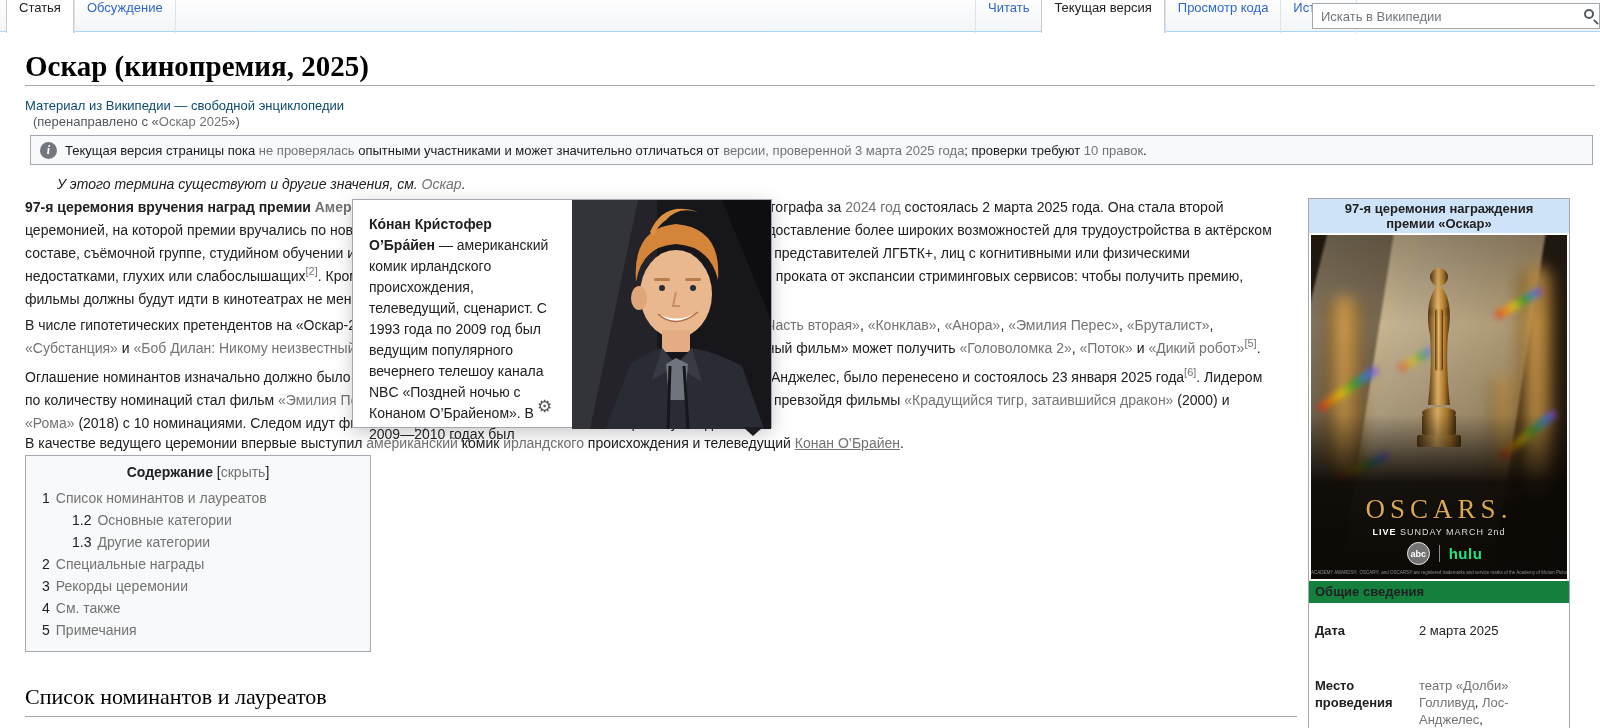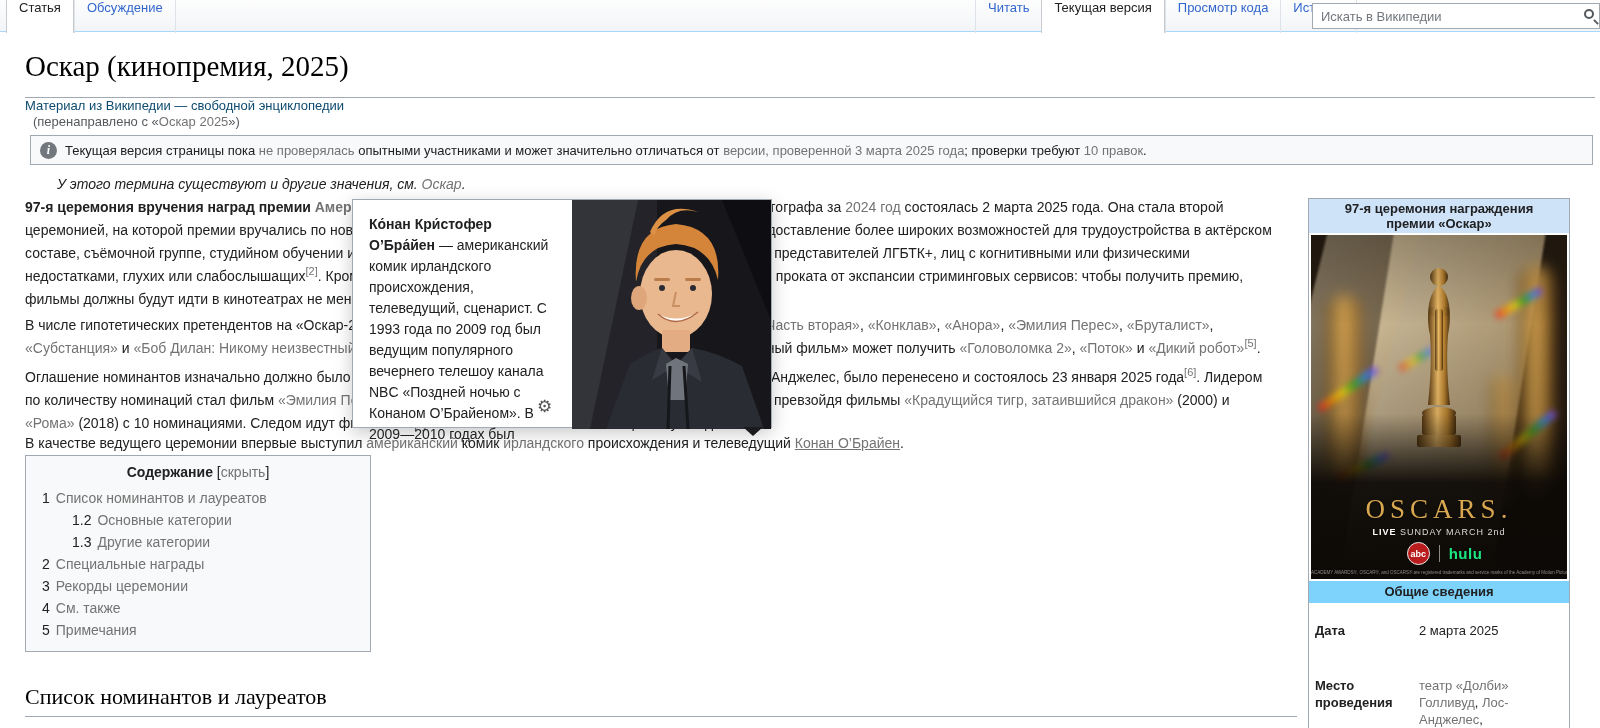--- a/index.html
+++ b/index.html
@@ -23,22 +23,22 @@
   .searchwrap input { width:100%; height:26px; border:1px solid #a2a9b1; background:#fff;
     font-size:13px; padding:0 24px 0 8px; color:#202122; outline:none; }
   .searchwrap input::placeholder { color:#72777d; }
   .mag { position:absolute; right:6px; top:6px; width:10px; height:10px;
     border:2px solid #54595d; border-radius:50%; }
   .mag::after { content:""; position:absolute; left:9px; top:8px; width:2px; height:6px;
     background:#54595d; transform:rotate(-45deg); }
 
   
   .h1 { position:absolute; top:50px; left:25px; width:1570px;
-    font-family:"Liberation Serif", serif; font-weight:400; font-size:29px; color:#000;
-    padding-bottom:14px; border-bottom:1px solid #a2a9b1; }
+    font-family:"Liberation Serif", serif; font-weight:700; font-size:29px; color:#000;
+    padding-bottom:2px; border-bottom:1px solid #a2a9b1; }
   .tagline { position:absolute; top:98px; left:25px; font-size:13px; color:#0c4a6e; }
   .redirect { position:absolute; top:114px; left:33px; font-size:13px; color:#54595d; }
 
   
   .banner { position:absolute; top:135px; left:30px; width:1563px; height:30px;
     border:1px solid #a2a9b1; background:#f8f9fa; display:flex; align-items:center; font-size:13px; }
   .info-i { width:17px; height:17px; border-radius:50%; background:#72777d; color:#fff;
     font-family:"Liberation Serif", serif; font-style:italic; font-weight:bold; font-size:12px;
     display:flex; align-items:center; justify-content:center; margin:0 8px 0 9px; flex:0 0 auto; }
 
@@ -100,26 +100,26 @@
   .statue-svg { position:absolute; left:50%; top:28px; transform:translateX(-50%); }
   .poster-shade { position:absolute; inset:0;
     background:linear-gradient(to bottom, rgba(18,13,8,.28), rgba(18,13,8,0) 26%,
       rgba(14,10,7,.12) 52%, rgba(11,8,5,.94) 72%, #0c0906 100%); }
   .poster-brand { position:absolute; bottom:4px; left:0; width:100%; text-align:center; }
   .oscars-wordmark { font-family:"Liberation Serif", serif; font-size:27px; letter-spacing:5px;
     color:#d9a850; text-shadow:0 1px 2px rgba(0,0,0,.6); }
   .live-line { font-size:9px; letter-spacing:1px; color:#dcdcdc; margin-top:2px; }
   .live-line b { color:#fff; }
   .nets { margin-top:5px; display:flex; align-items:center; justify-content:center; gap:9px; }
-  .abc { width:23px; height:23px; border-radius:50%; background:#b91c1c; border:1.5px solid #ededed;
+  .abc { width:23px; height:23px; border-radius:50%; background:#737373; border:1.5px solid #ededed;
     color:#fff; font-size:9px; font-weight:bold; display:flex; align-items:center; justify-content:center;margin-left:11px; }
   .net-div { width:1px; height:17px; background:#8a8a8a; }
   .hulu { color:#1ce783; font-weight:bold; font-size:15px; letter-spacing:.5px; }
   .fineprint { font-size:4.5px; color:#8c8c8c; margin-top:5px; white-space:nowrap; overflow:hidden; }
-  .ib-header { background:#7dd3fc; font-weight:bold; text-align:center; padding:3px 6px; line-height:16px; }
+  .ib-header { background:#15803d; font-weight:bold; text-align:left; padding:3px 6px; line-height:16px; }
   .ib-row { display:flex; padding:19px 6px; line-height:17px; }
   .ib-label { width:104px; font-weight:bold; flex:0 0 auto; }
   .ib-value { flex:1; }
 </style>
 </head>
 <body>
 
 <div class="page">
 
   <div class="tabbar">

